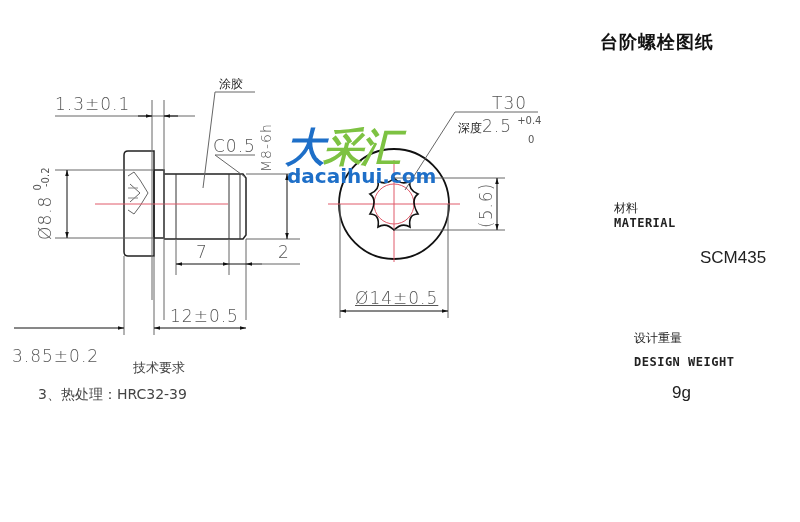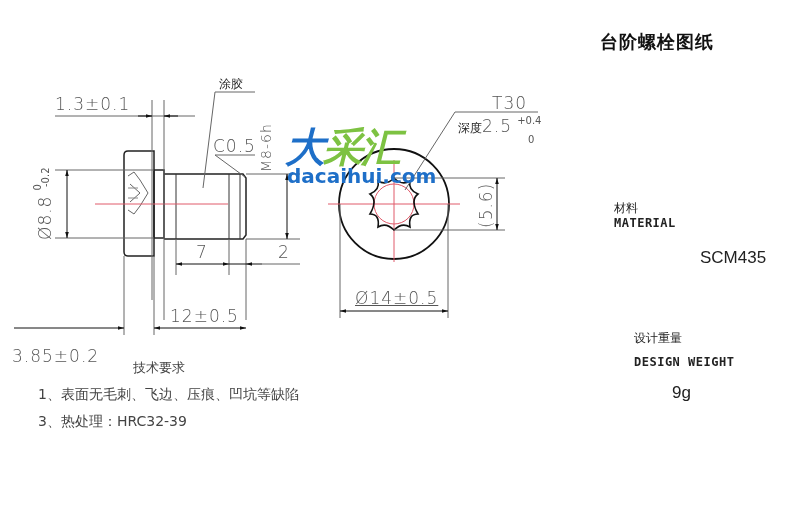--- a/index.html
+++ b/index.html
@@ -143,15 +143,14 @@
 <div class="abs label-cn" style="left:614px; top:200px;">材料</div>
 <div class="abs label-en" style="left:614px; top:216px;">MATERIAL</div>
 <div class="abs value" style="left:700px; top:248px;">SCM435</div>
 
 <div class="abs label-cn" style="left:634px; top:330px;">设计重量</div>
 <div class="abs label-en" style="left:634px; top:355px;">DESIGN WEIGHT</div>
 <div class="abs value" style="left:672px; top:383px;">9g</div>
 
 <div class="abs req-head" style="left:133px; top:359px;">技术要求</div>
 <div class="abs" style="left:38px; top:386px;">
-  <div class="req" style="height:27px;">1、表面无毛刺、飞边、压痕、凹坑等缺陷</div>
   <div class="req" style="height:27px;">3、热处理：HRC32-39</div>
 </div>
 
 </body></html>

